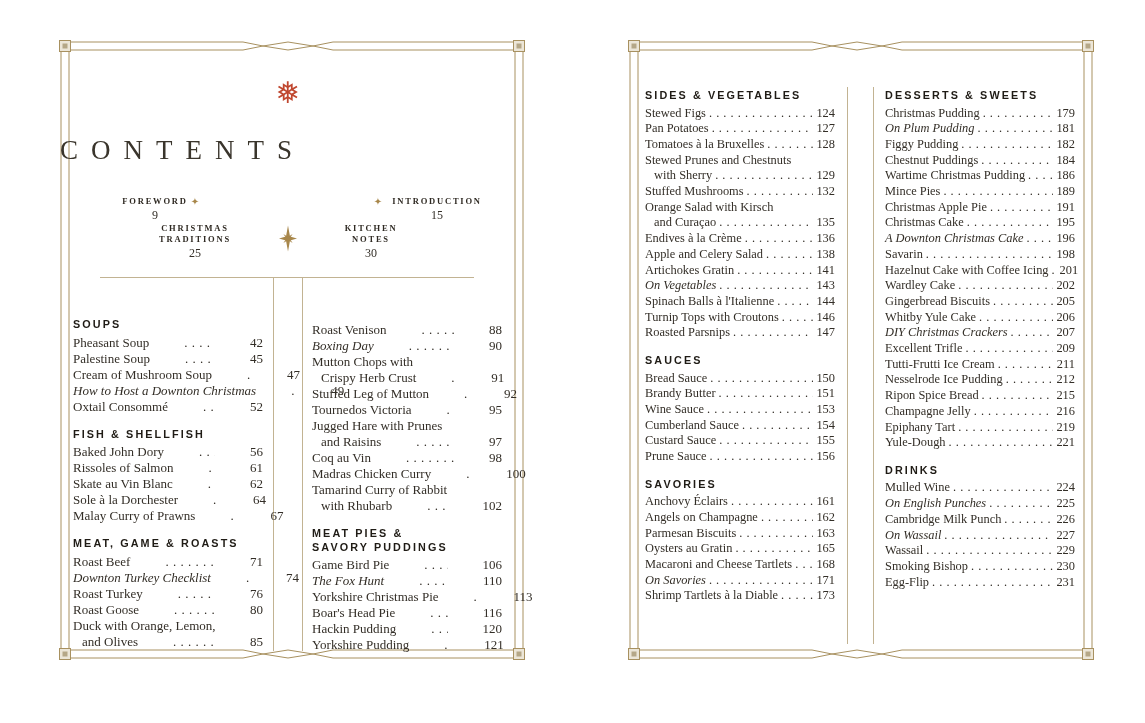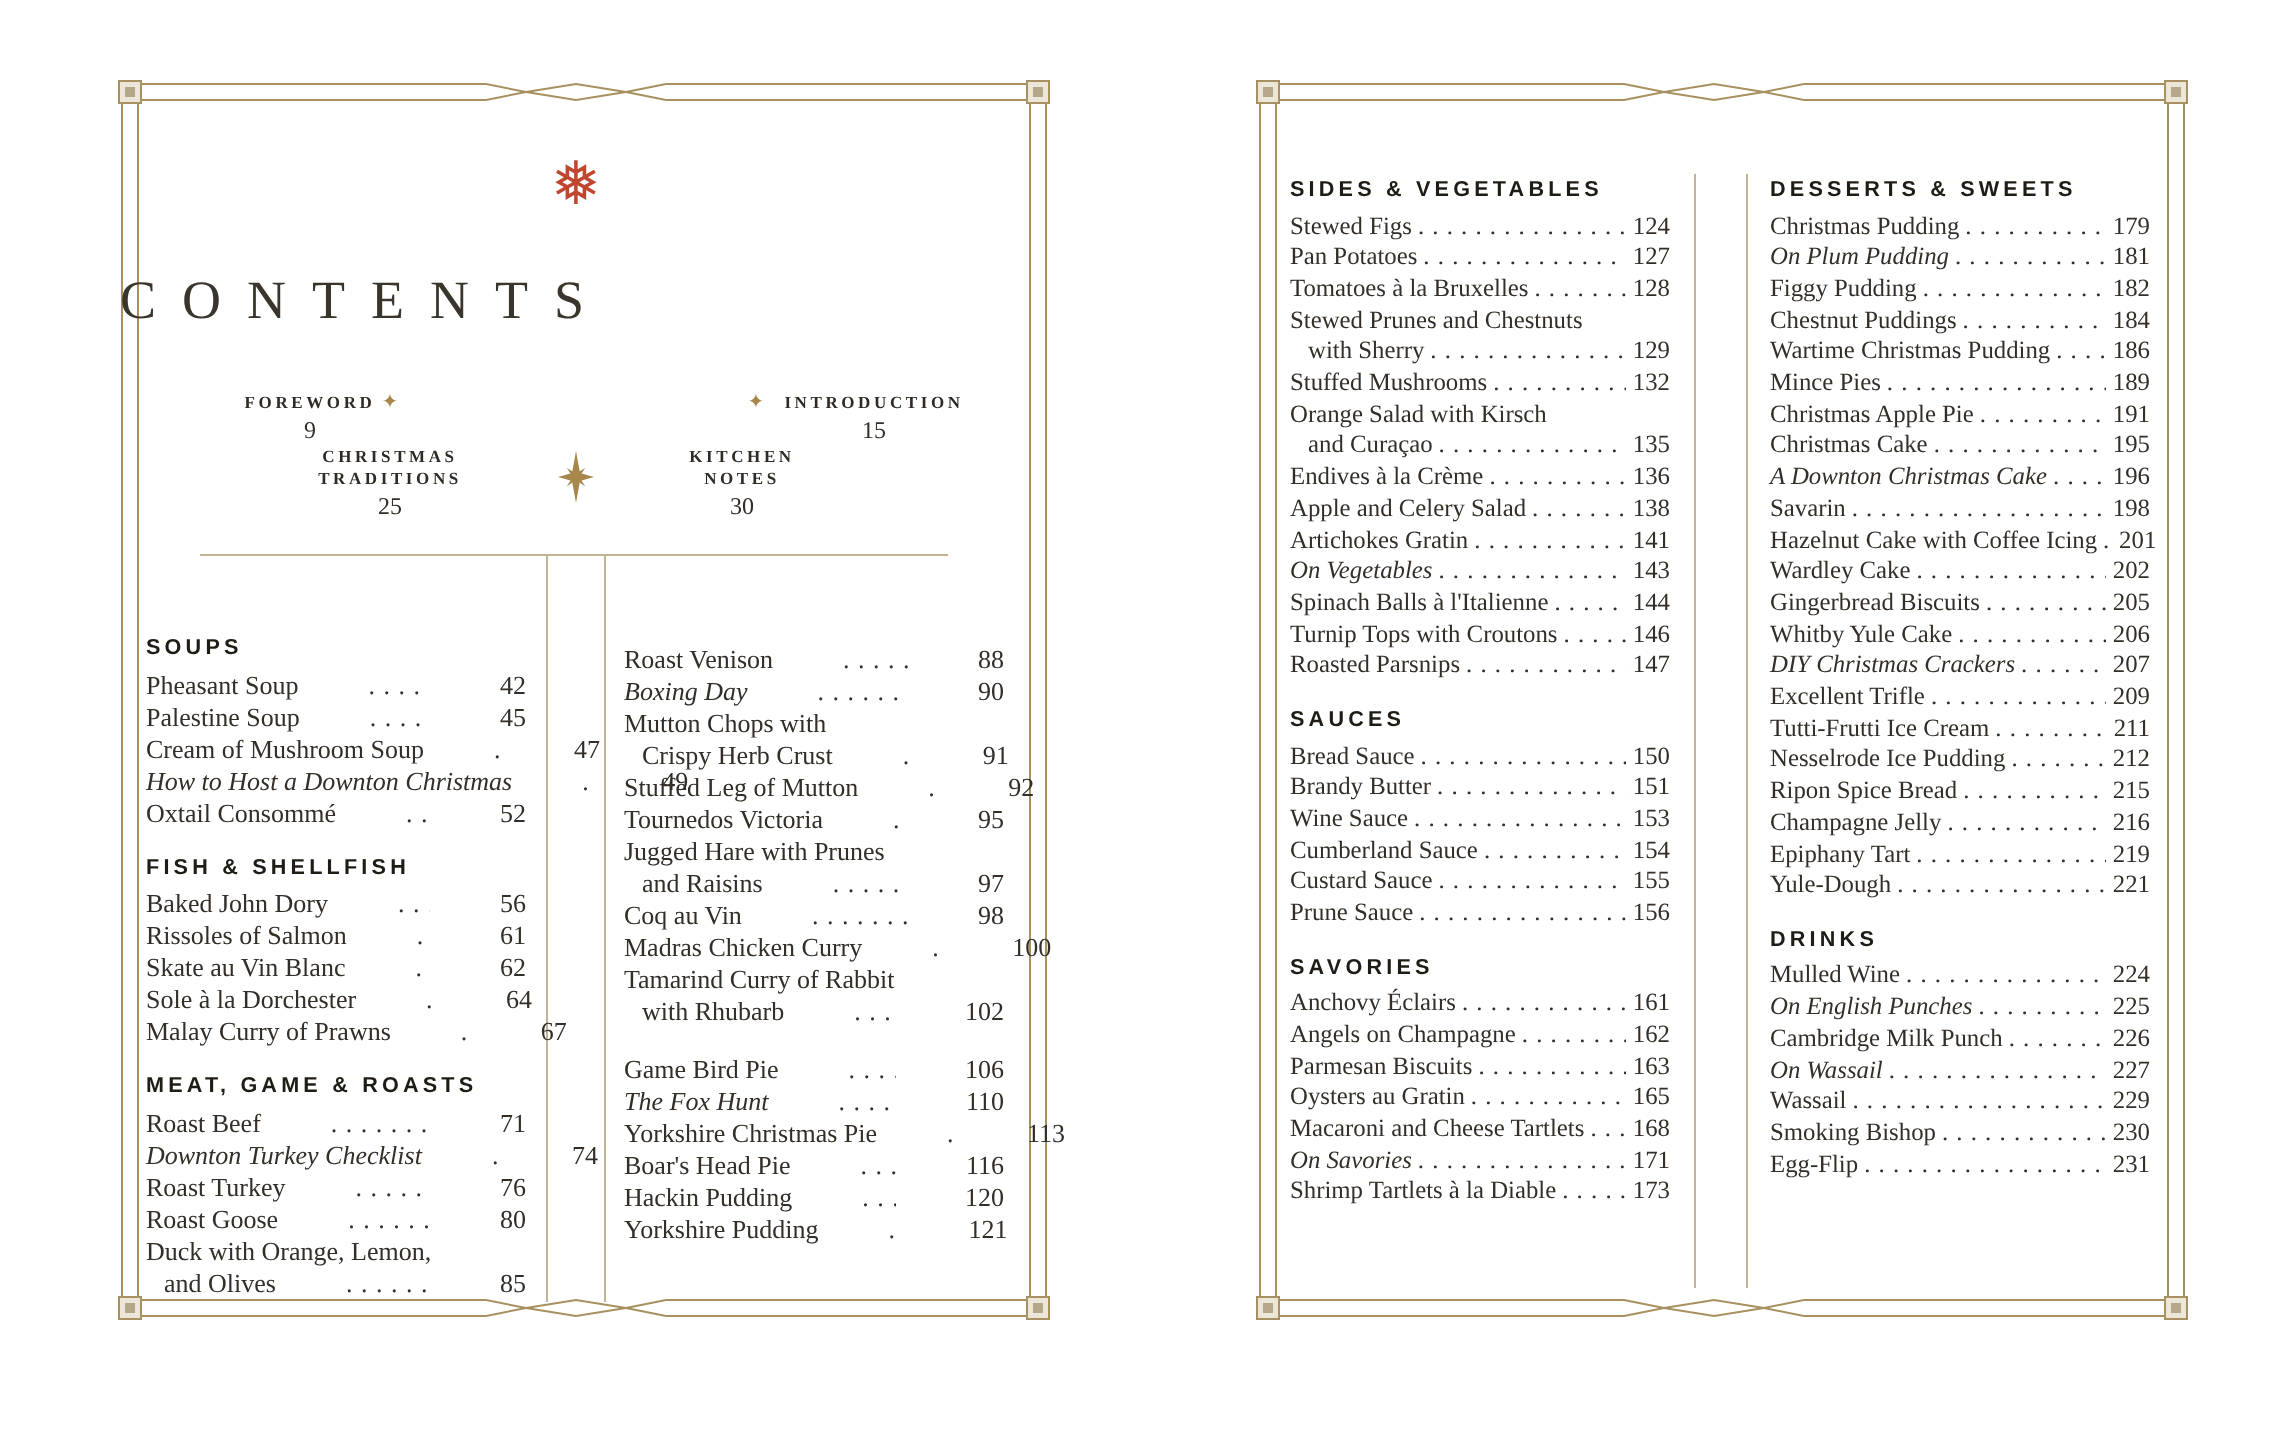--- a/index.html
+++ b/index.html
@@ -272,20 +272,24 @@
         <div class="entry">
           <span class="t">Tamarind Curry of Rabbit</span>
         </div>
         <div class="entry">
           <span class="t indent">with Rhubarb</span>
           <span class="dots"></span>
           <span class="num">102</span>
         </div>
       </div>
       <div class="sec">
+        <div class="sec-h">
+          <div>MEAT PIES &amp;</div>
+          <div>SAVORY PUDDINGS</div>
+        </div>
         <div class="entry">
           <span class="t">Game Bird Pie</span>
           <span class="dots"></span>
           <span class="num">106</span>
         </div>
         <div class="entry italic">
           <span class="t">The Fox Hunt</span>
           <span class="dots"></span>
           <span class="num">110</span>
         </div>

